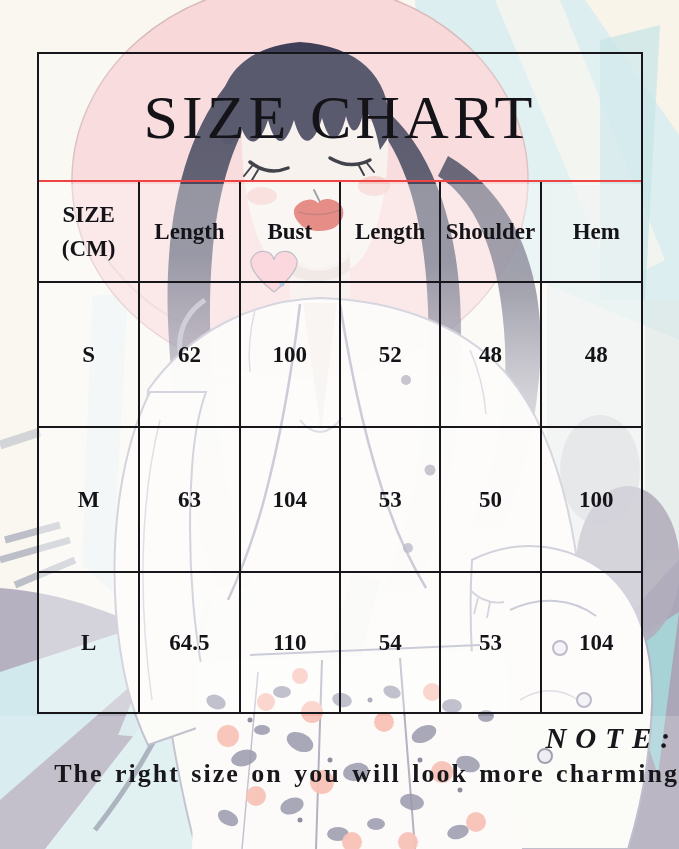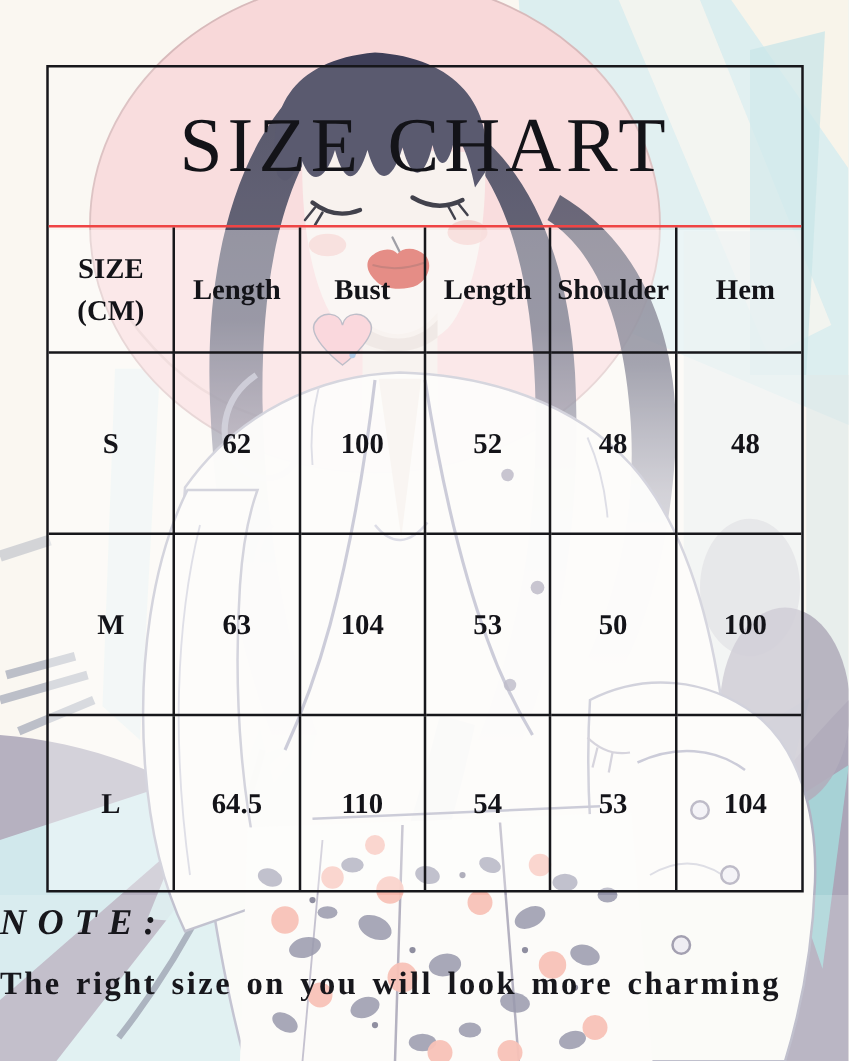--- a/index.html
+++ b/index.html
@@ -27,27 +27,27 @@
     font-size:23px;font-weight:700;color:#131318;padding:0;
     background:transparent;
   }
   .size-table tr > :first-child{border-left:none;}
   .size-table tr > :last-child{border-right:none;padding-left:10px;}
   .size-table thead th{border-top:none;}
   .size-table tbody tr:last-child td{border-bottom:none;}
   .size-table thead tr{height:100px;}
   .two-line span{display:block;line-height:1.45;}
   .note{
-    position:absolute;left:0;right:0;top:722px;text-align:left;color:#17171c;
+    position:absolute;left:0;right:0;top:722px;text-align:right;color:#17171c;
   }
   .note-label{
     font-size:29px;font-weight:700;font-style:italic;letter-spacing:9px;
   }
   .note-text{
-    margin-top:17px;font-size:26px;font-weight:700;letter-spacing:2px;word-spacing:3px;
+    margin-top:4px;font-size:26px;font-weight:700;letter-spacing:2px;word-spacing:3px;
     white-space:nowrap;
   }
 </style>
 </head>
 <body>
 
 <div class="stage">
 
   <svg class="illus" viewBox="0 0 679 849" aria-hidden="true">
     <defs>

